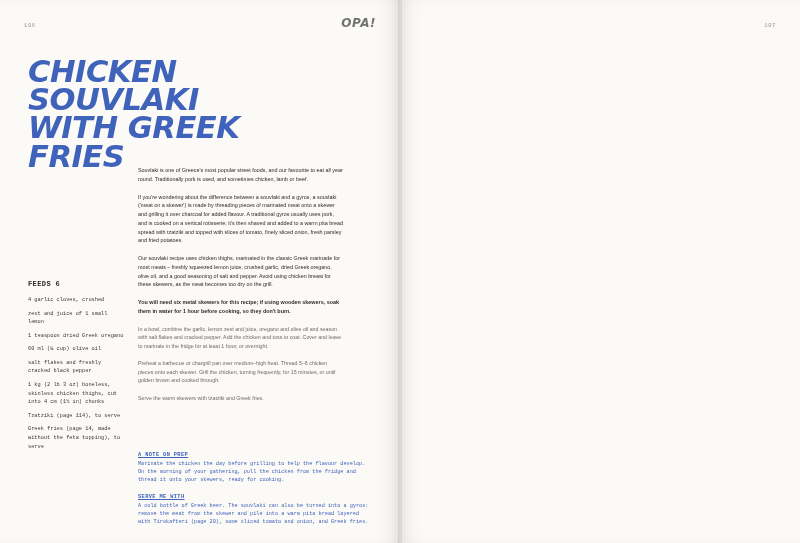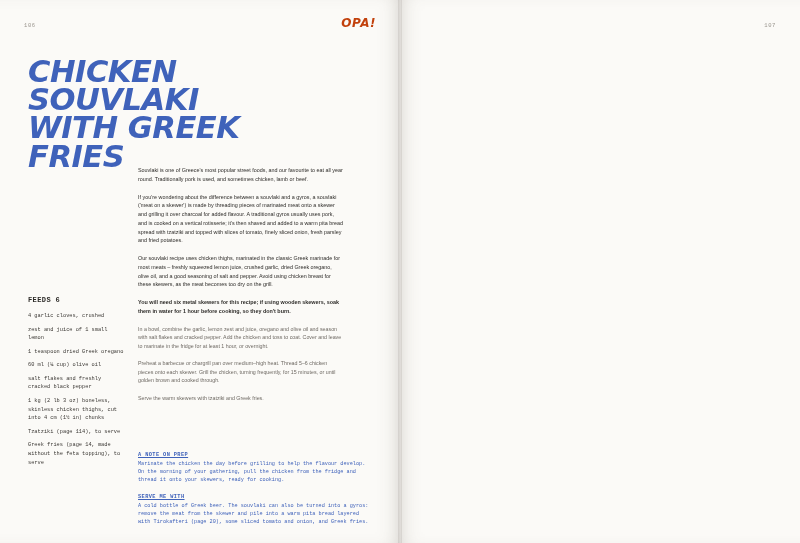--- a/index.html
+++ b/index.html
@@ -57,21 +57,21 @@
 
   .brandmark {
     position: absolute;
     right: 24px;
     top: 16px;
     font-family: "DejaVu Sans", sans-serif;
     font-size: 12px;
     font-weight: bold;
     font-style: italic;
     letter-spacing: 0.5px;
-    color: #c2410c;
+    color: #737373;
   }
 
   
   .title {
     position: absolute;
     left: 28px;
     top: 58px;
     width: 300px;
     font-family: "DejaVu Sans", sans-serif;
     font-weight: bold;
@@ -83,21 +83,21 @@
     text-transform: uppercase;
     transform: scaleX(1.02);
     transform-origin: left top;
   }
   .title .l2 { display: block; }
 
   
   .ingredients {
     position: absolute;
     left: 28px;
-    top: 296px;
+    top: 280px;
     width: 96px;
   }
   .ingredients h3 {
     margin: 0 0 8px 0;
     font-family: "Liberation Mono", monospace;
     font-size: 7px;
     font-weight: bold;
     letter-spacing: 0.4px;
     color: #2d2b28;
     text-transform: uppercase;

